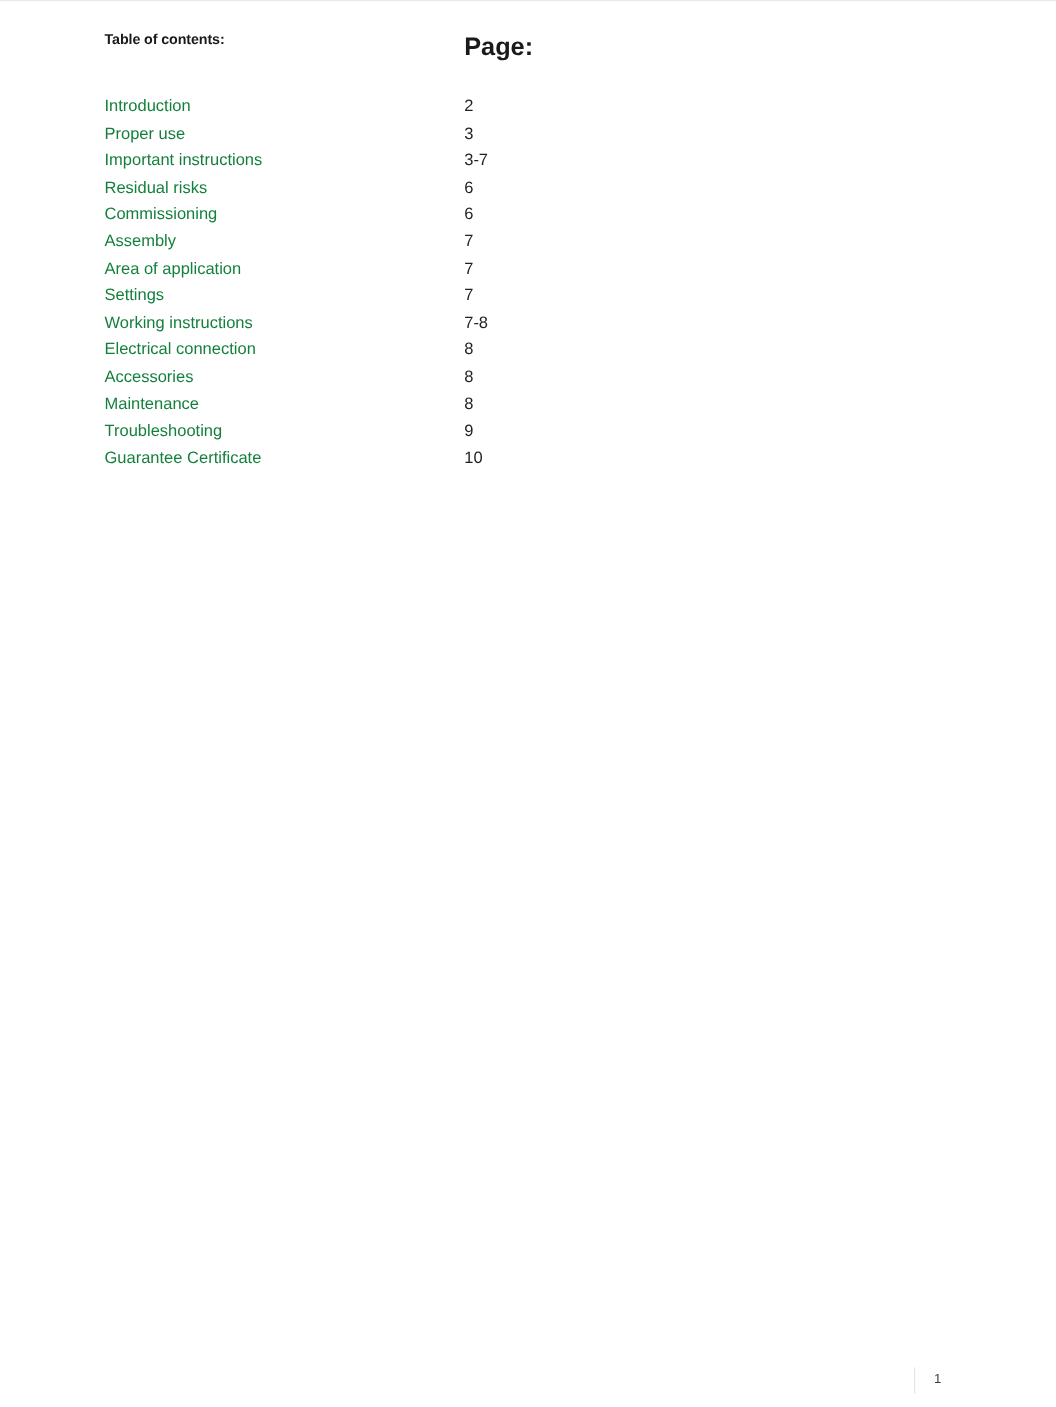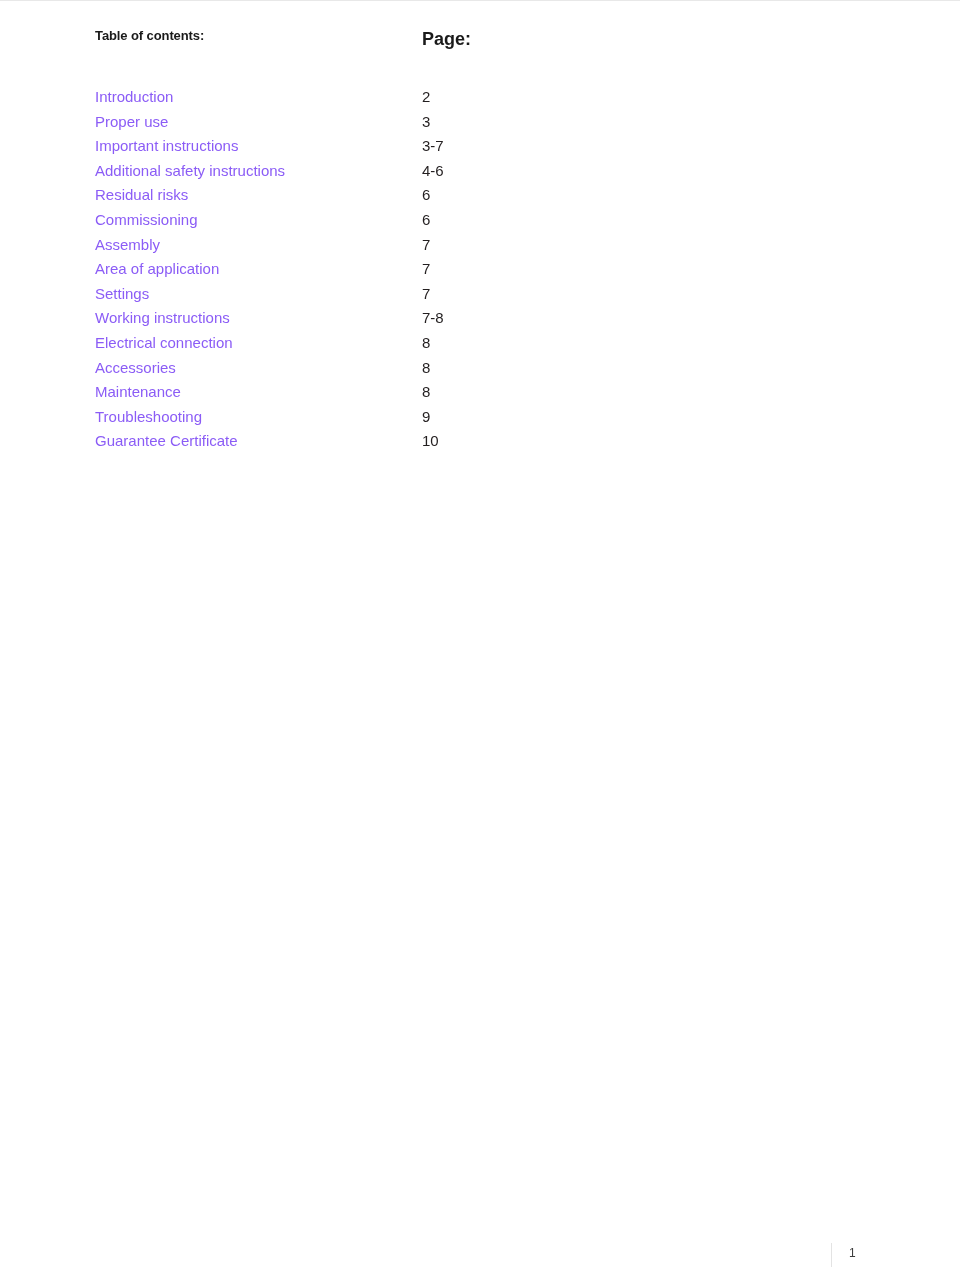--- a/index.html
+++ b/index.html
@@ -48,42 +48,42 @@
     font-size: 13px;
     font-weight: bold;
     color: #1a1a1a;
     letter-spacing: -0.1px;
     white-space: nowrap;
   }
   .page-col-title {
     position: absolute;
     left: 327px;
     top: 1px;
-    font-size: 18px;
+    font-size: 23px;
     font-weight: bold;
     color: #1a1a1a;
     white-space: nowrap;
   }
   .toc-list {
     position: absolute;
     top: 85px;
     left: 95px;
     width: 500px;
   }
   .toc-row {
     position: relative;
     height: 24.6px;
     line-height: 24.6px;
   }
   .toc-label {
     position: absolute;
     left: 0;
     top: 0;
     font-size: 15px;
-    color: #8b5cf6;
+    color: #15803d;
     white-space: nowrap;
   }
   .toc-page {
     position: absolute;
     left: 327px;
     top: 0;
     font-size: 15px;
     color: #231f20;
     white-space: nowrap;
   }
@@ -132,24 +132,20 @@
         </div>
         <div class="toc-row">
           <span class="toc-label">Proper use</span>
           <span class="toc-page">3</span>
         </div>
         <div class="toc-row">
           <span class="toc-label">Important instructions</span>
           <span class="toc-page">3-7</span>
         </div>
         <div class="toc-row">
-          <span class="toc-label">Additional safety instructions</span>
-          <span class="toc-page">4-6</span>
-        </div>
-        <div class="toc-row">
           <span class="toc-label">Residual risks</span>
           <span class="toc-page">6</span>
         </div>
         <div class="toc-row">
           <span class="toc-label">Commissioning</span>
           <span class="toc-page">6</span>
         </div>
         <div class="toc-row">
           <span class="toc-label">Assembly</span>
           <span class="toc-page">7</span>

